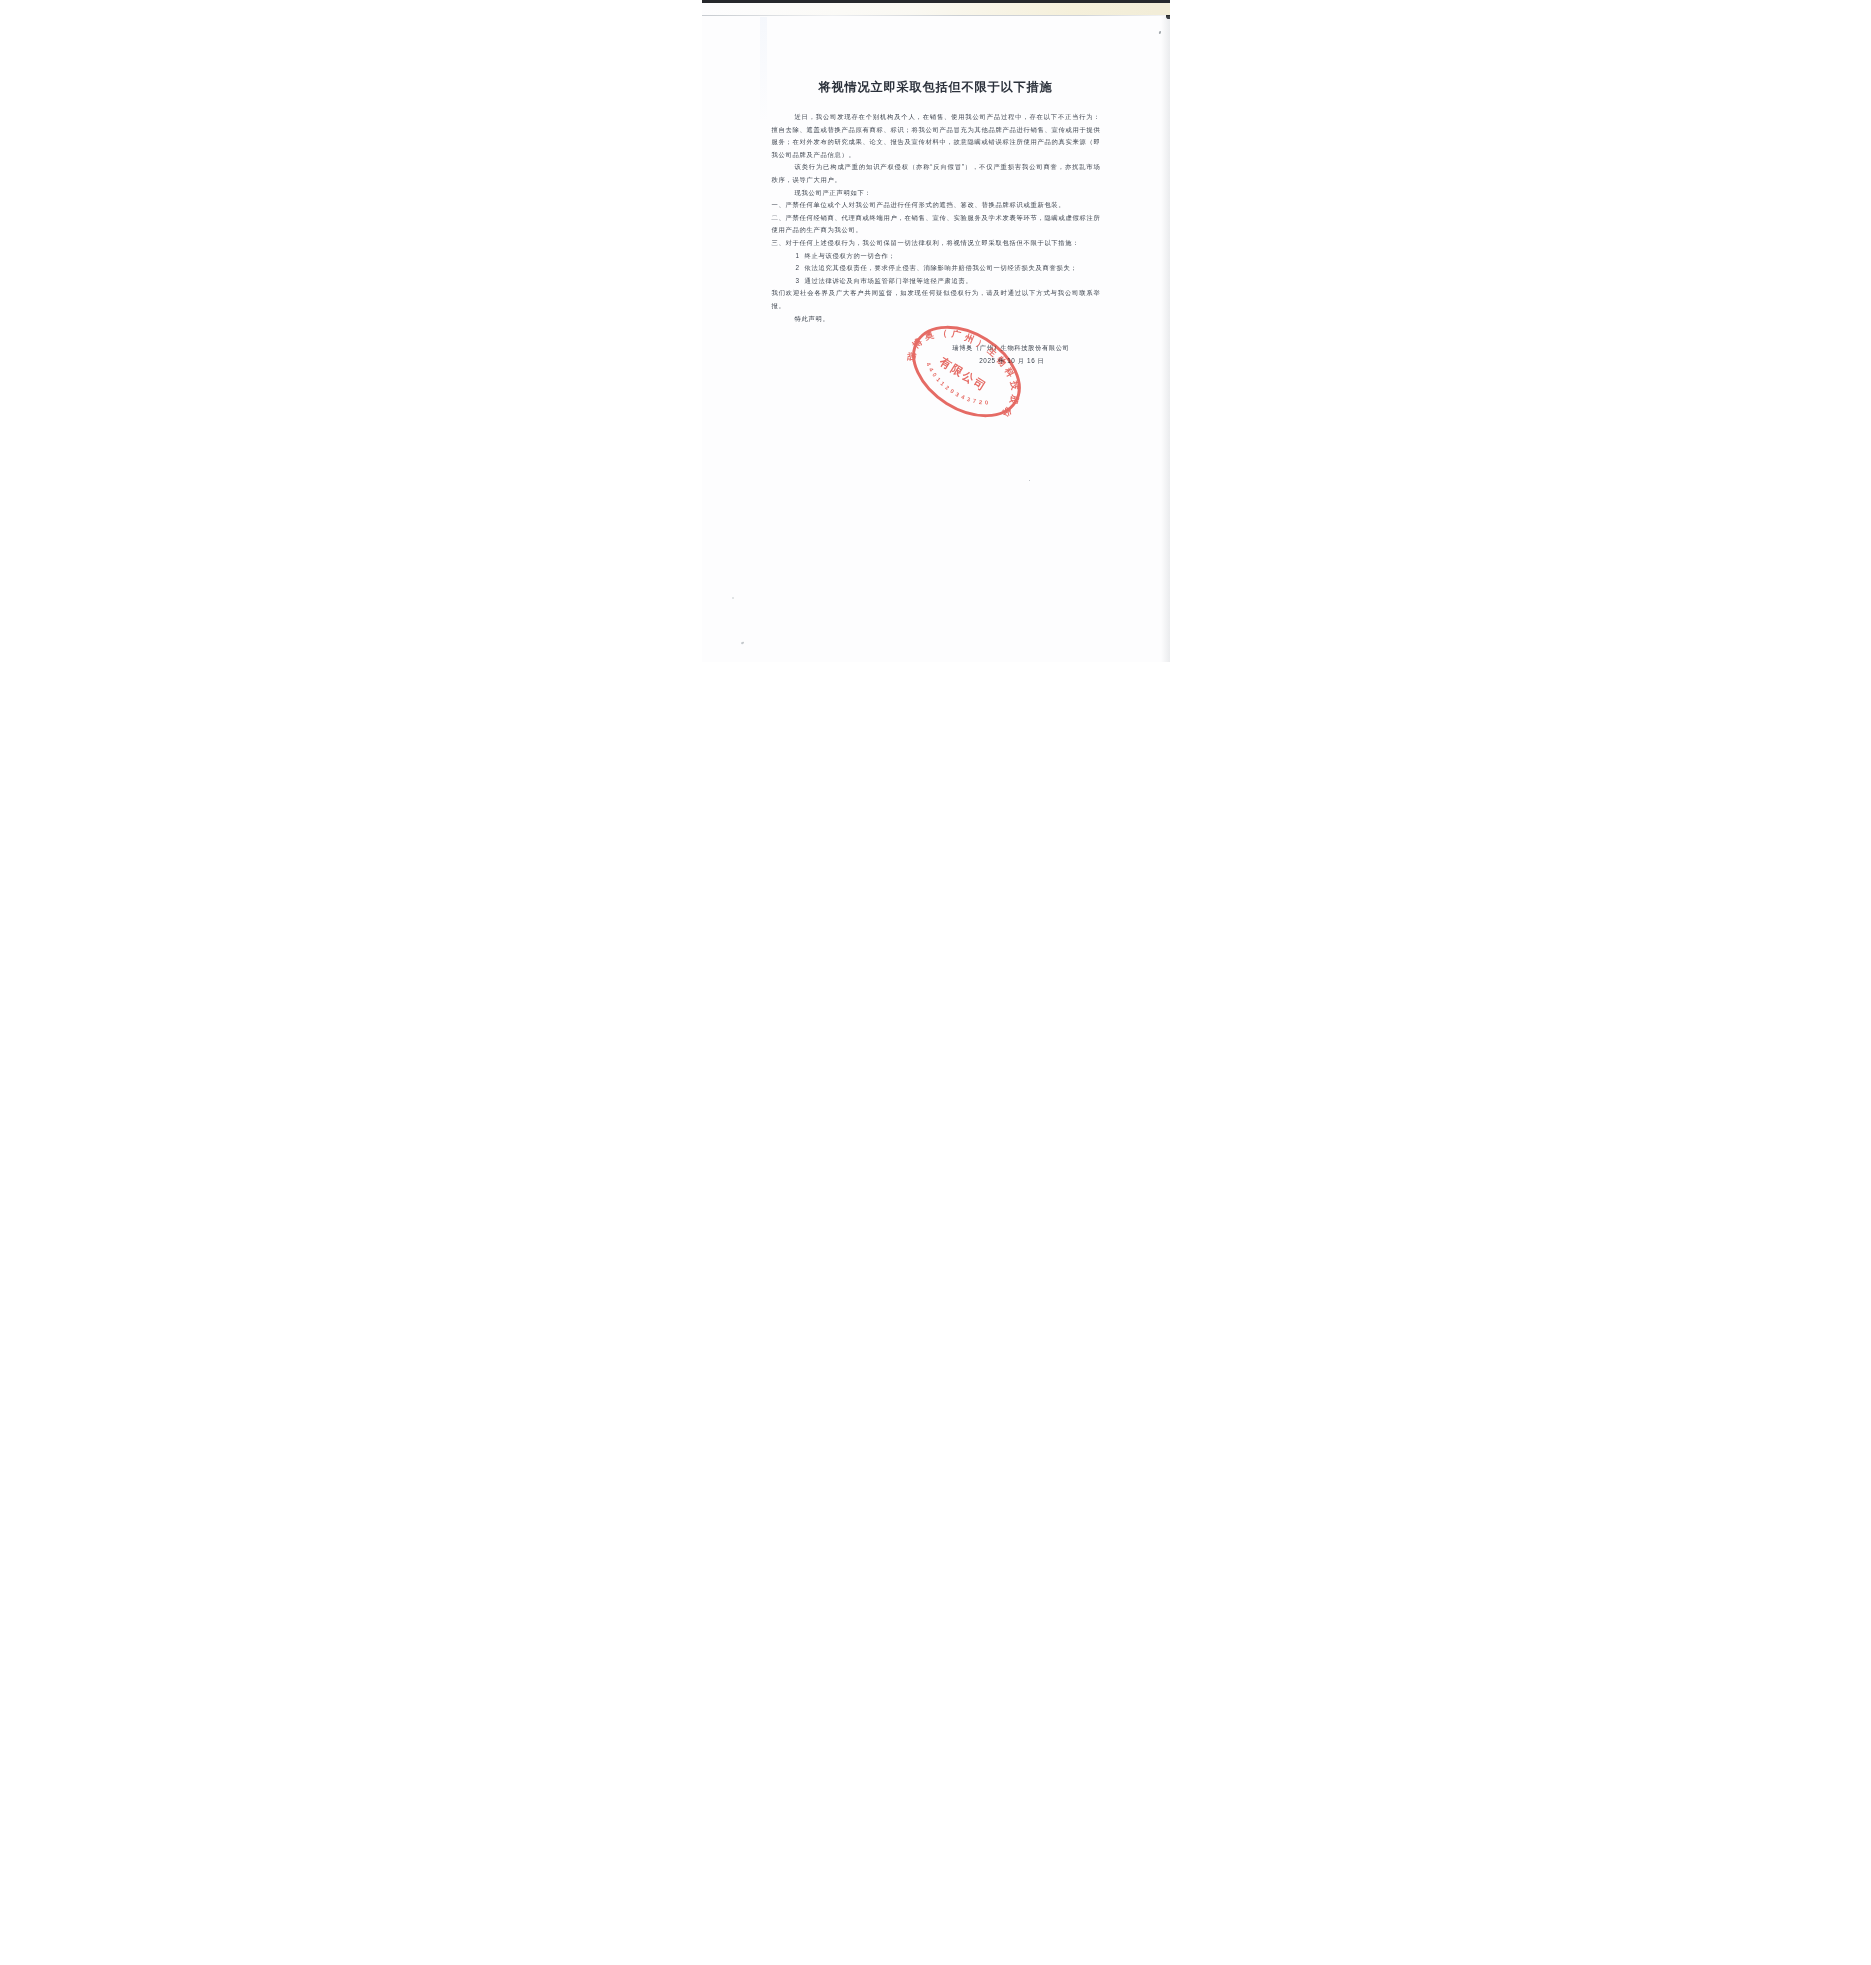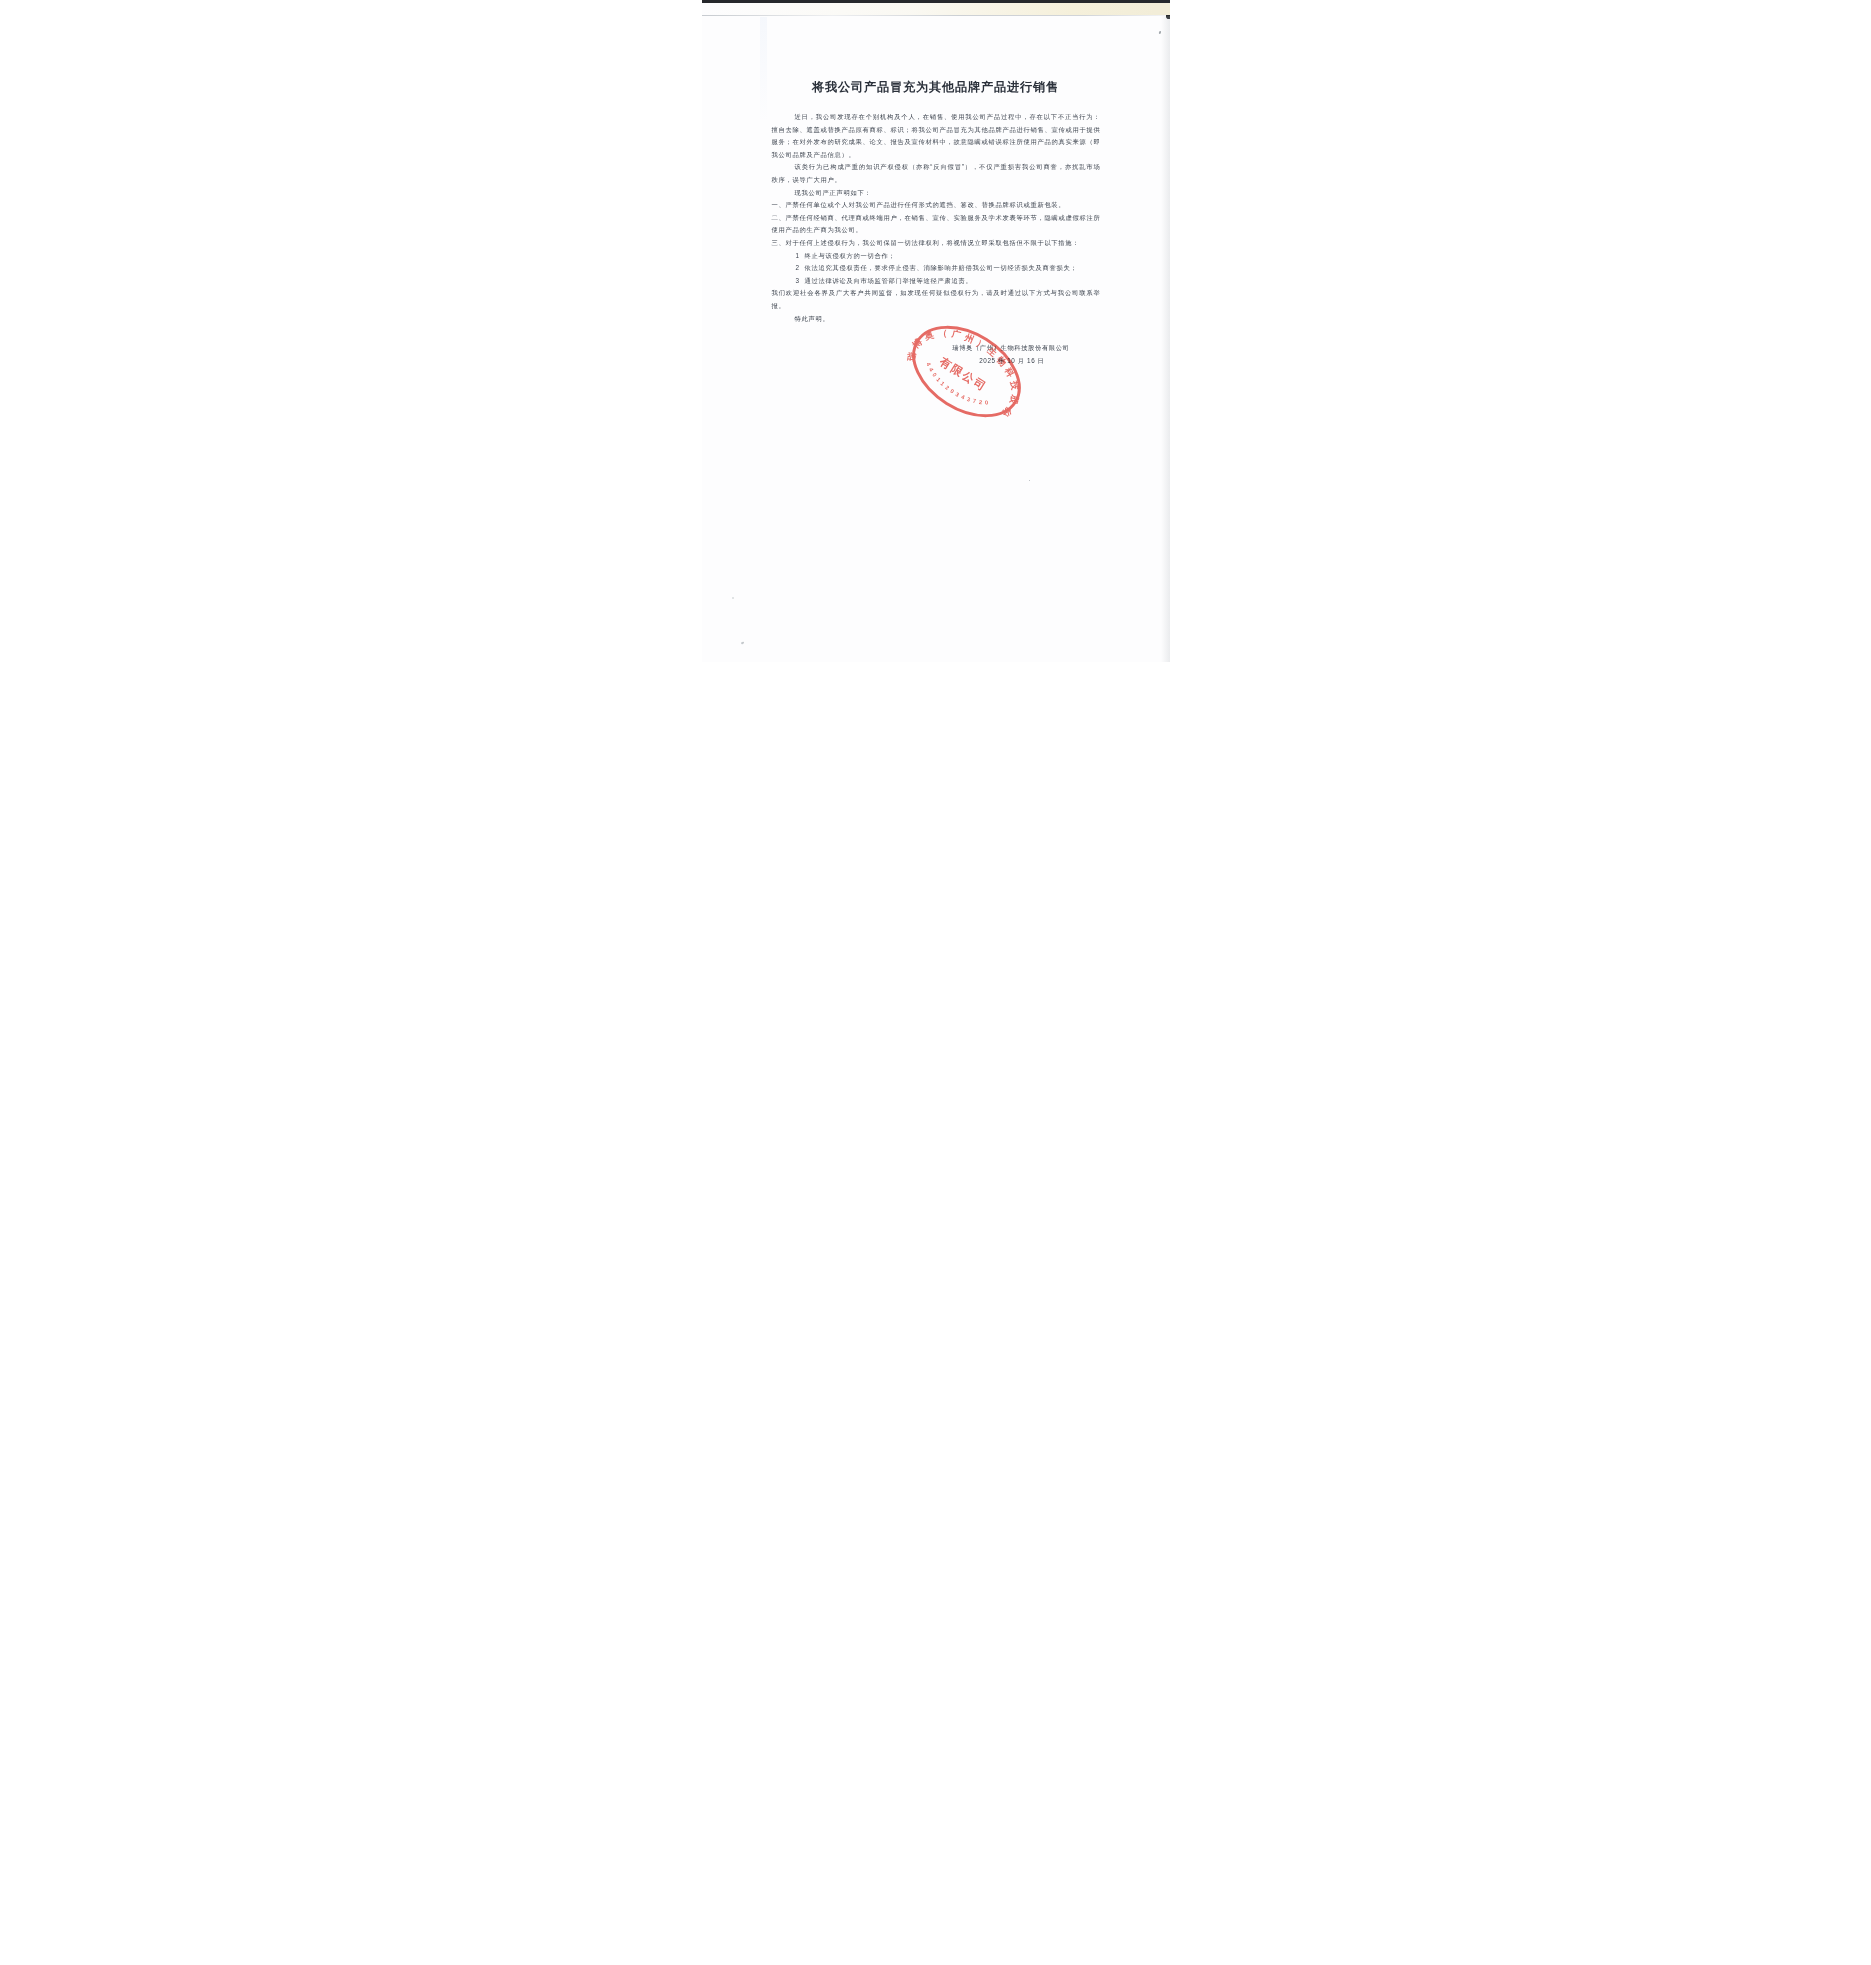--- a/index.html
+++ b/index.html
@@ -76,21 +76,21 @@
   <div class="cream-strip"></div>
   <div class="crease-line"></div>
   <div class="edge-shade-right"></div>
   <div class="blue-streak"></div>
   <div class="speck speck-a"></div>
   <div class="speck speck-b"></div>
   <div class="speck speck-c"></div>
   <div class="speck speck-d"></div>
   <div class="speck speck-e"></div>
 
-  <div class="doc-title">将我公司产品冒充为其他品牌产品进行销售</div>
+  <div class="doc-title">将视情况立即采取包括但不限于以下措施</div>
 
   <div class="doc-body">
       <p class="indent">近日，我公司发现存在个别机构及个人，在销售、使用我公司产品过程中，存在以下不正当行为：擅自去除、遮盖或替换产品原有商标、标识；将我公司产品冒充为其他品牌产品进行销售、宣传或用于提供服务；在对外发布的研究成果、论文、报告及宣传材料中，故意隐瞒或错误标注所使用产品的真实来源（即我公司品牌及产品信息）。</p>
       <p class="indent">该类行为已构成严重的知识产权侵权（亦称“反向假冒”），不仅严重损害我公司商誉，亦扰乱市场秩序，误导广大用户。</p>
       <p class="indent">现我公司严正声明如下：</p>
       <p class="flush">一、严禁任何单位或个人对我公司产品进行任何形式的遮挡、篡改、替换品牌标识或重新包装。</p>
       <p class="flush">二、严禁任何经销商、代理商或终端用户，在销售、宣传、实验服务及学术发表等环节，隐瞒或虚假标注所使用产品的生产商为我公司。</p>
       <p class="flush">三、对于任何上述侵权行为，我公司保留一切法律权利，将视情况立即采取包括但不限于以下措施：</p>
       <p class="list">1  终止与该侵权方的一切合作；</p>
       <p class="list">2  依法追究其侵权责任，要求停止侵害、消除影响并赔偿我公司一切经济损失及商誉损失；</p>

